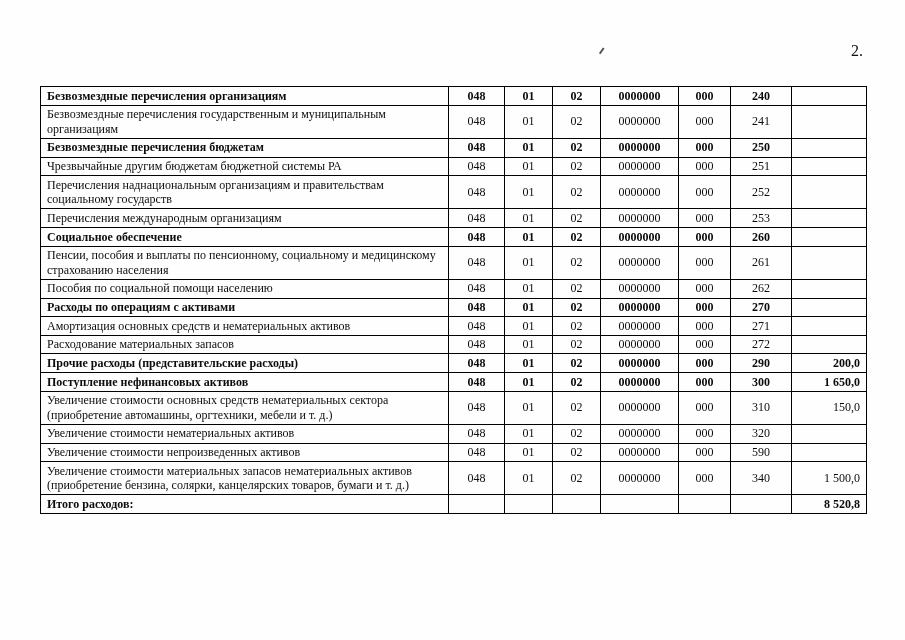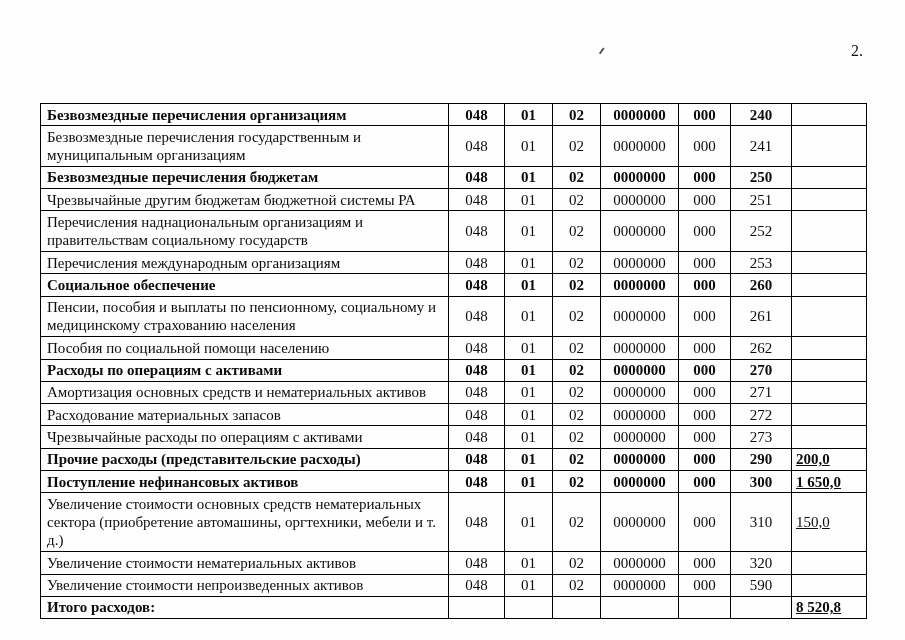--- a/index.html
+++ b/index.html
@@ -26,39 +26,39 @@
     position: absolute;
     top: 50px;
     left: 598px;
     width: 7px;
     height: 1.5px;
     background: #555;
     transform: rotate(-55deg);
   }
   table.budget {
     position: absolute;
-    top: 103px;
+    top: 86px;
     left: 40px;
     width: 826px;
     border-collapse: collapse;
     table-layout: fixed;
-    font-size: 15px;
+    font-size: 12px;
     color: #0c0c0c;
     border: 1.6px solid #000;
   }
   table.budget td {
     border: 1px solid #000;
     padding: 1.5px 4px;
     vertical-align: middle;
     line-height: 1.22;
     overflow: hidden;
   }
   table.budget td.name   { text-align: left;  padding-left: 6px; }
   table.budget td.code   { text-align: center; }
-  table.budget td.amount { text-align: left; padding-right: 6px; text-decoration: underline; }
+  table.budget td.amount { text-align: right; padding-right: 6px; }
   table.budget tr.bold td { font-weight: bold; }
   col.c-name { width: 408px; }
   col.c-1    { width: 56px; }
   col.c-2    { width: 48px; }
   col.c-3    { width: 48px; }
   col.c-4    { width: 78px; }
   col.c-5    { width: 52px; }
   col.c-6    { width: 61px; }
   col.c-amt  { width: 75px; }
 </style>
@@ -196,30 +196,20 @@
         <tr>
       <td class="name">Расходование материальных запасов</td>
       <td class="code">048</td>
       <td class="code">01</td>
       <td class="code">02</td>
       <td class="code">0000000</td>
       <td class="code">000</td>
       <td class="code">272</td>
       <td class="amount"></td>
     </tr>
-        <tr>
-      <td class="name">Чрезвычайные расходы по операциям с активами</td>
-      <td class="code">048</td>
-      <td class="code">01</td>
-      <td class="code">02</td>
-      <td class="code">0000000</td>
-      <td class="code">000</td>
-      <td class="code">273</td>
-      <td class="amount"></td>
-    </tr>
         <tr class="bold">
       <td class="name">Прочие расходы (представительские расходы)</td>
       <td class="code">048</td>
       <td class="code">01</td>
       <td class="code">02</td>
       <td class="code">0000000</td>
       <td class="code">000</td>
       <td class="code">290</td>
       <td class="amount">200,0</td>
     </tr>
@@ -256,20 +246,30 @@
         <tr>
       <td class="name">Увеличение стоимости непроизведенных активов</td>
       <td class="code">048</td>
       <td class="code">01</td>
       <td class="code">02</td>
       <td class="code">0000000</td>
       <td class="code">000</td>
       <td class="code">590</td>
       <td class="amount"></td>
     </tr>
+        <tr>
+      <td class="name">Увеличение стоимости материальных запасов нематериальных активов (приобретение бензина, солярки, канцелярских товаров, бумаги и т. д.)</td>
+      <td class="code">048</td>
+      <td class="code">01</td>
+      <td class="code">02</td>
+      <td class="code">0000000</td>
+      <td class="code">000</td>
+      <td class="code">340</td>
+      <td class="amount">1 500,0</td>
+    </tr>
         <tr class="bold">
       <td class="name">Итого расходов:</td>
       <td class="code"></td>
       <td class="code"></td>
       <td class="code"></td>
       <td class="code"></td>
       <td class="code"></td>
       <td class="code"></td>
       <td class="amount">8 520,8</td>
     </tr>

